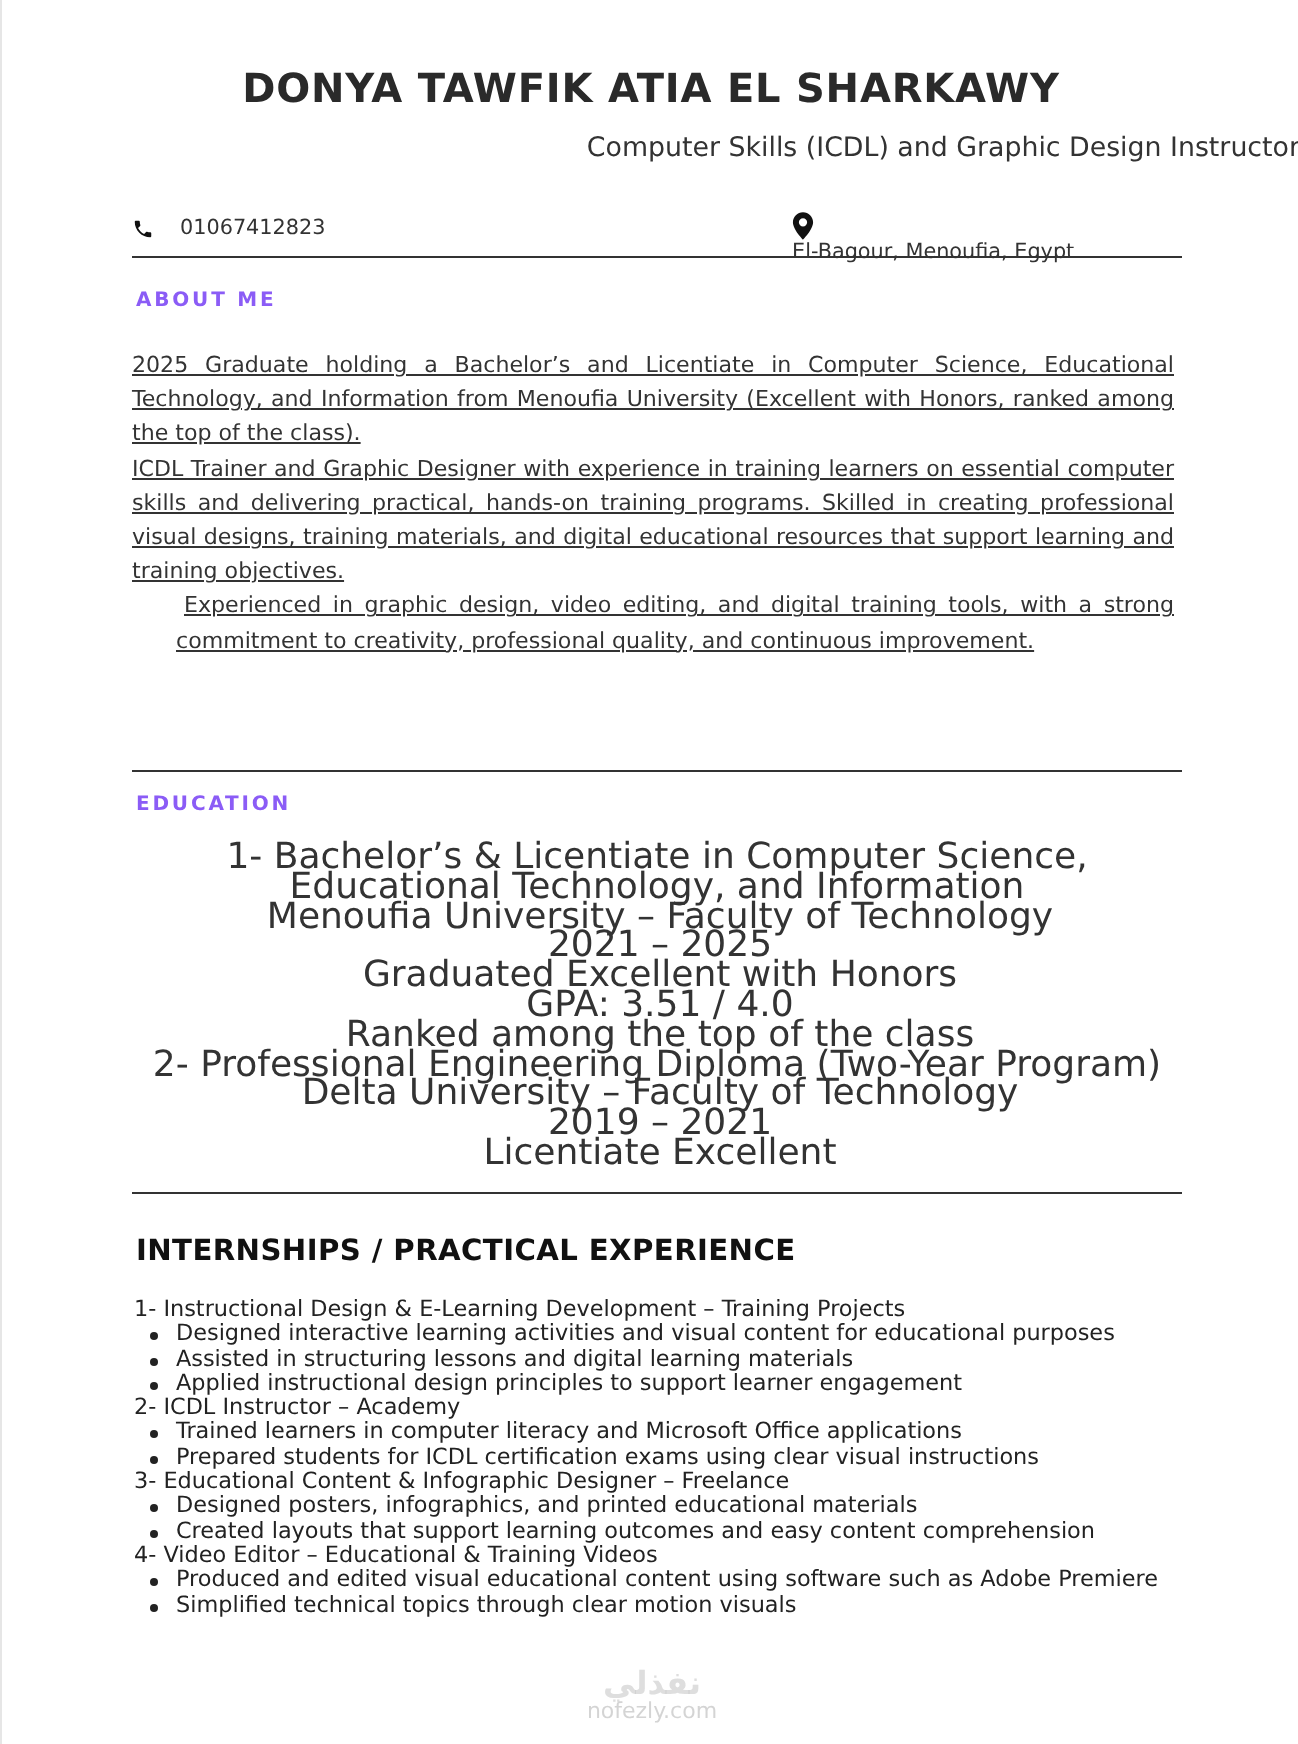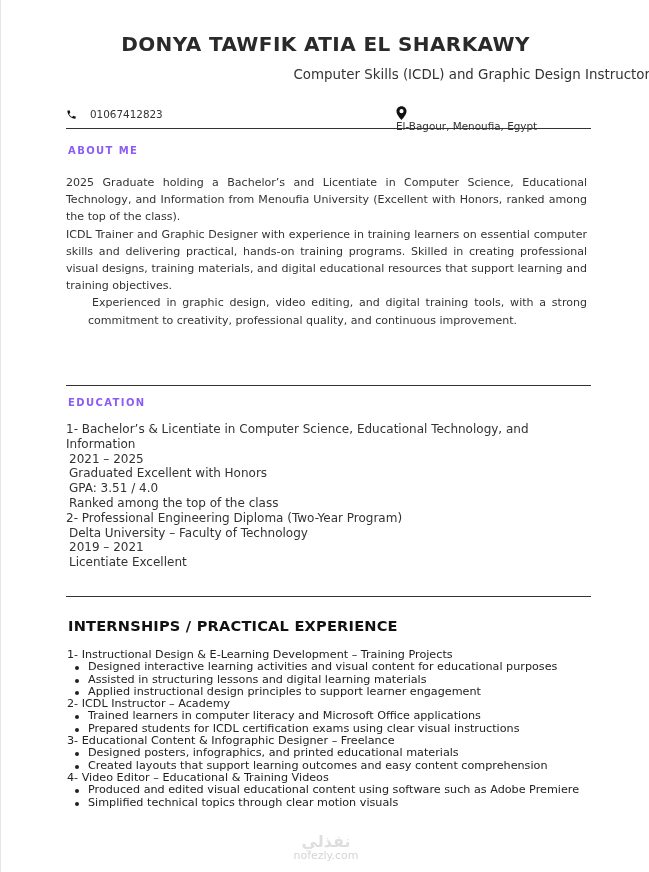--- a/index.html
+++ b/index.html
@@ -25,25 +25,25 @@
     .rule { position: absolute; left: 65px; width: 525px; height: 0; border-top: 1.5px solid #333; }
     .h2 {
       position: absolute; left: 67px; font-weight: bold; font-size: 10px;
       letter-spacing: 1.4px; color: #8b5cf6;
     }
     .h2.tight { letter-spacing: 0.2px; font-size: 14.6px; color: #111; }
     .about {
       position: absolute; top: 174px; left: 65px; width: 521px;
       font-size: 11.05px; line-height: 17.2px; text-align: justify; color: #333;
     }
-    .about p { margin: 0; }
+    .about p { margin: 0; text-decoration: underline; }
     .about p.ind { text-indent: 4px; margin-left: 22px; }
     .edu {
       position: absolute; top: 422px; left: 65px; width: 525px;
-      font-size: 12px; line-height: 14.8px; color: #333;
+      font-size: 18px; line-height: 14.8px; color: #333; text-align: center;
     }
     .edu div { white-space: pre-wrap; }
     .edu .sub { padding-left: 3px; }
     .exp {
       position: absolute; top: 649px; left: 66px; width: 524px;
       font-size: 11.2px; line-height: 12.3px; color: #222;
     }
     .exp .role { margin: 0; }
     .exp ul { margin: 0; padding: 0 0 0 21px; list-style: none; }
     .exp li { position: relative; text-align: justify; text-align-last: left; }
@@ -83,20 +83,21 @@
 <div class="about">
   <p>2025 Graduate holding a Bachelor’s and Licentiate in Computer Science, Educational Technology, and Information from Menoufia University (Excellent with Honors, ranked among the top of the class).</p>
   <p>ICDL Trainer and Graphic Designer with experience in training learners on essential computer skills and delivering practical, hands-on training programs. Skilled in creating professional visual designs, training materials, and digital educational resources that support learning and training objectives.</p>
   <p class="ind">Experienced in graphic design, video editing, and digital training tools, with a strong commitment to creativity, professional quality, and continuous improvement.</p>
 </div>
 <div class="rule" style="top:385px;"></div>
 
 <div class="h2" style="top:397px;">EDUCATION</div>
 <div class="edu">
   <div>1- Bachelor’s &amp; Licentiate in Computer Science, Educational Technology, and Information</div>
+  <div class="sub">Menoufia University – Faculty of Technology</div>
   <div class="sub">2021 – 2025</div>
   <div class="sub">Graduated Excellent with Honors</div>
   <div class="sub">GPA: 3.51 / 4.0</div>
   <div class="sub">Ranked among the top of the class</div>
   <div>2- Professional Engineering Diploma (Two-Year Program)</div>
   <div class="sub">Delta University – Faculty of Technology</div>
   <div class="sub">2019 – 2021</div>
   <div class="sub">Licentiate Excellent</div>
 </div>
 <div class="rule" style="top:596px;"></div>

